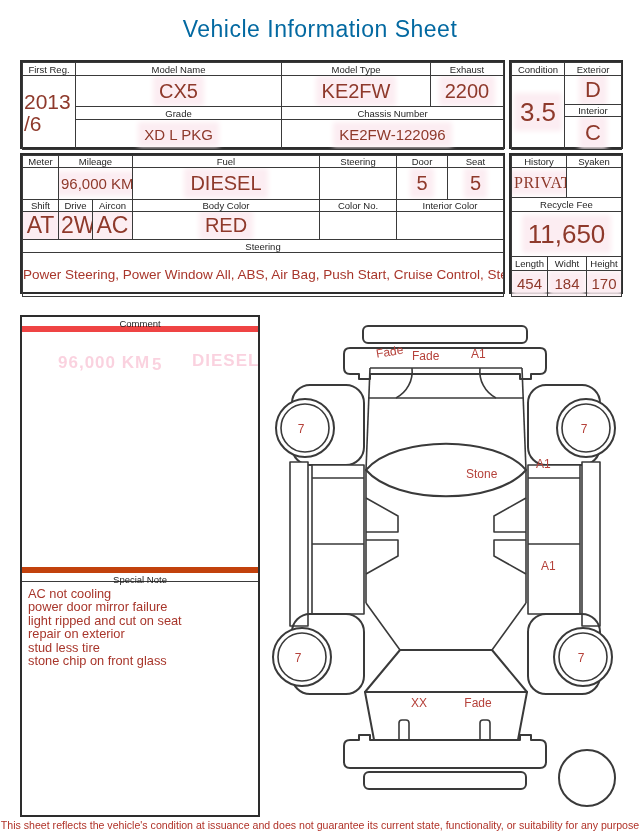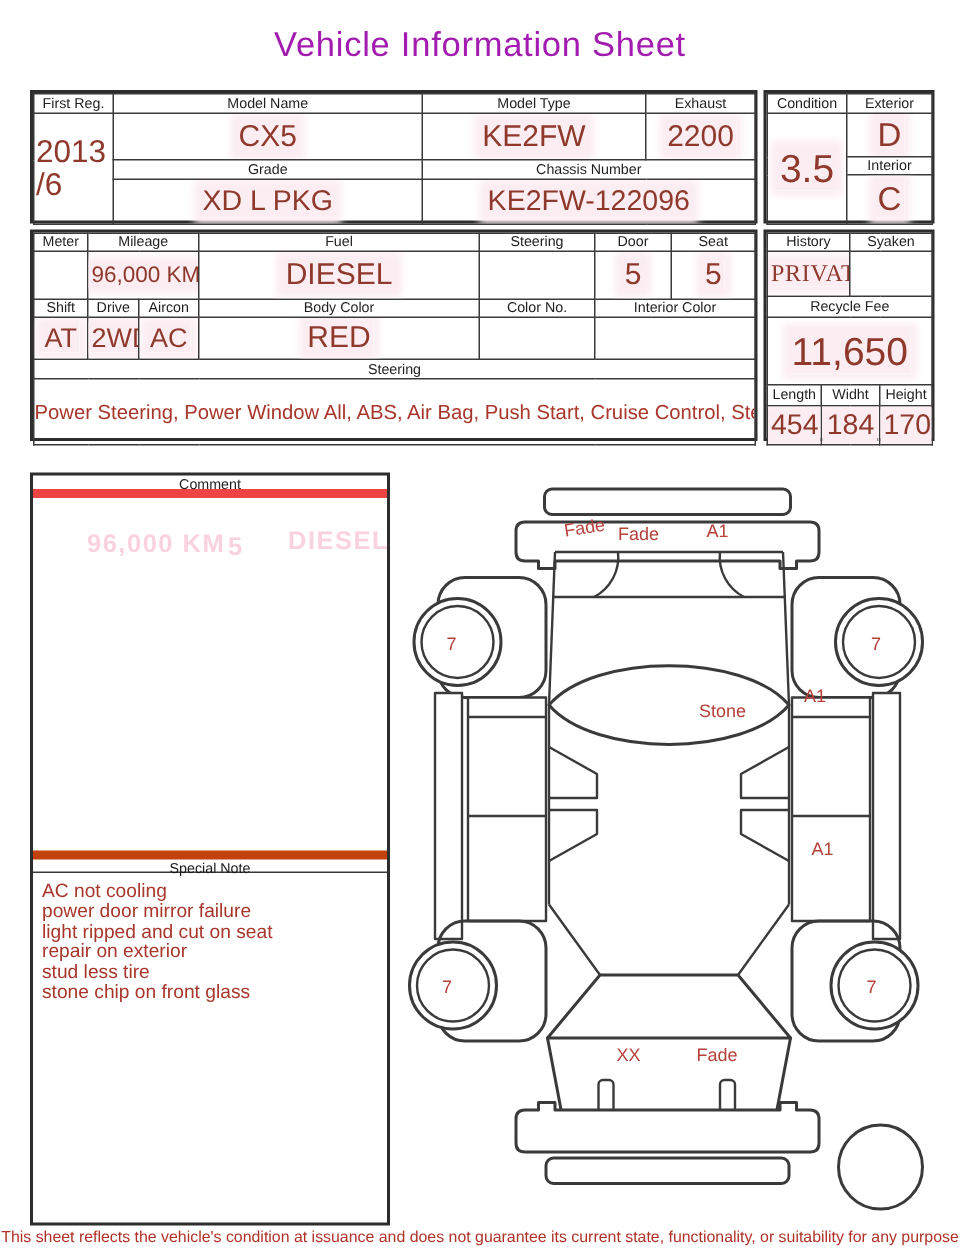--- a/index.html
+++ b/index.html
@@ -5,34 +5,34 @@
   * { margin:0; padding:0; box-sizing:border-box; }
   html,body { background:#ffffff; }
   body {
     width:640px; height:835px; position:relative;
     font-family:"Liberation Sans", sans-serif;
     color:#1a1a1a; overflow:hidden;
   }
   .abs { position:absolute; }
   .page-title {
     left:0; right:0; top:16px; text-align:center;
-    font-size:23px; letter-spacing:0.5px; color:#a21caf;
+    font-size:23px; letter-spacing:0.5px; color:#0369a1;
   }
   
   .box { border:2px solid #2d2d2d; background:#fff; }
   table.sheet { border-collapse:collapse; width:100%; height:100%; table-layout:fixed; }
   table.sheet th, table.sheet td {
     border:1px solid #3a3a3a; text-align:center; vertical-align:middle;
     overflow:hidden; white-space:nowrap; padding:0;
   }
   table.sheet th { font-weight:normal; font-size:9.5px; color:#1f1f1f; }
   .val { color:#8e392b; }
   .hl  { background:#fcedf2; box-shadow:0 0 5px 4px #fcedf2; padding:0 2px; }
-  .sz20 { font-size:20px; } .sz19 { font-size:19px; } .sz26 { font-size:26px; }
-  .sz22 { font-size:22px; } .sz17 { font-size:18px;margin-top:47px; } .sz15 { font-size:15px; }
+  .sz20 { font-size:20px; } .sz19 { font-size:15px; } .sz26 { font-size:26px; }
+  .sz22 { font-size:22px; } .sz17 { font-size:23px;margin-top:47px; } .sz15 { font-size:15px; }
   .sz13 { font-size:16px; letter-spacing:0.5px;font-family:Liberation Serif, serif; }
   .firstreg div { line-height:22px; text-align:left; padding-left:1px; font-size:21px; }
   td.equip {
     text-align:left; vertical-align:top; white-space:normal;
     font-size:13.5px; line-height:17px; color:#a8362b; padding:1px 3px;
   }
   
   .comment-box { left:20px; top:315px; width:240px; height:502px; }
   .box-hdr {
     height:15px; border-bottom:6px solid #ef4444; text-align:center;

